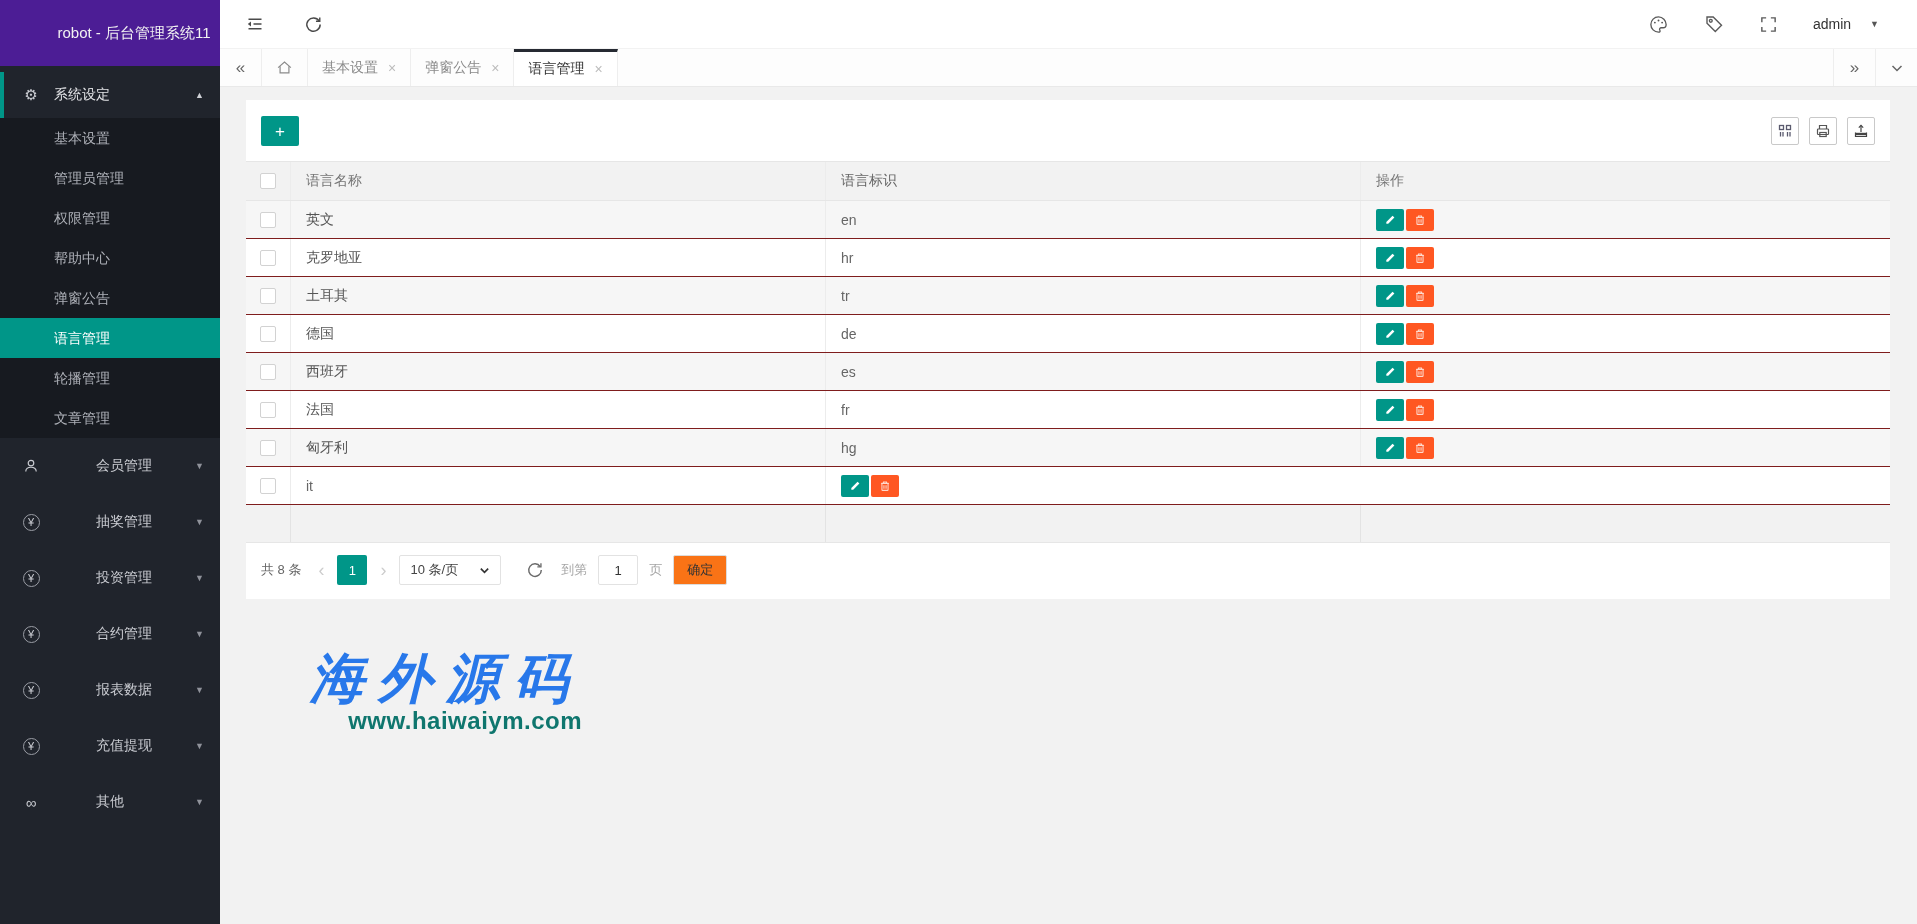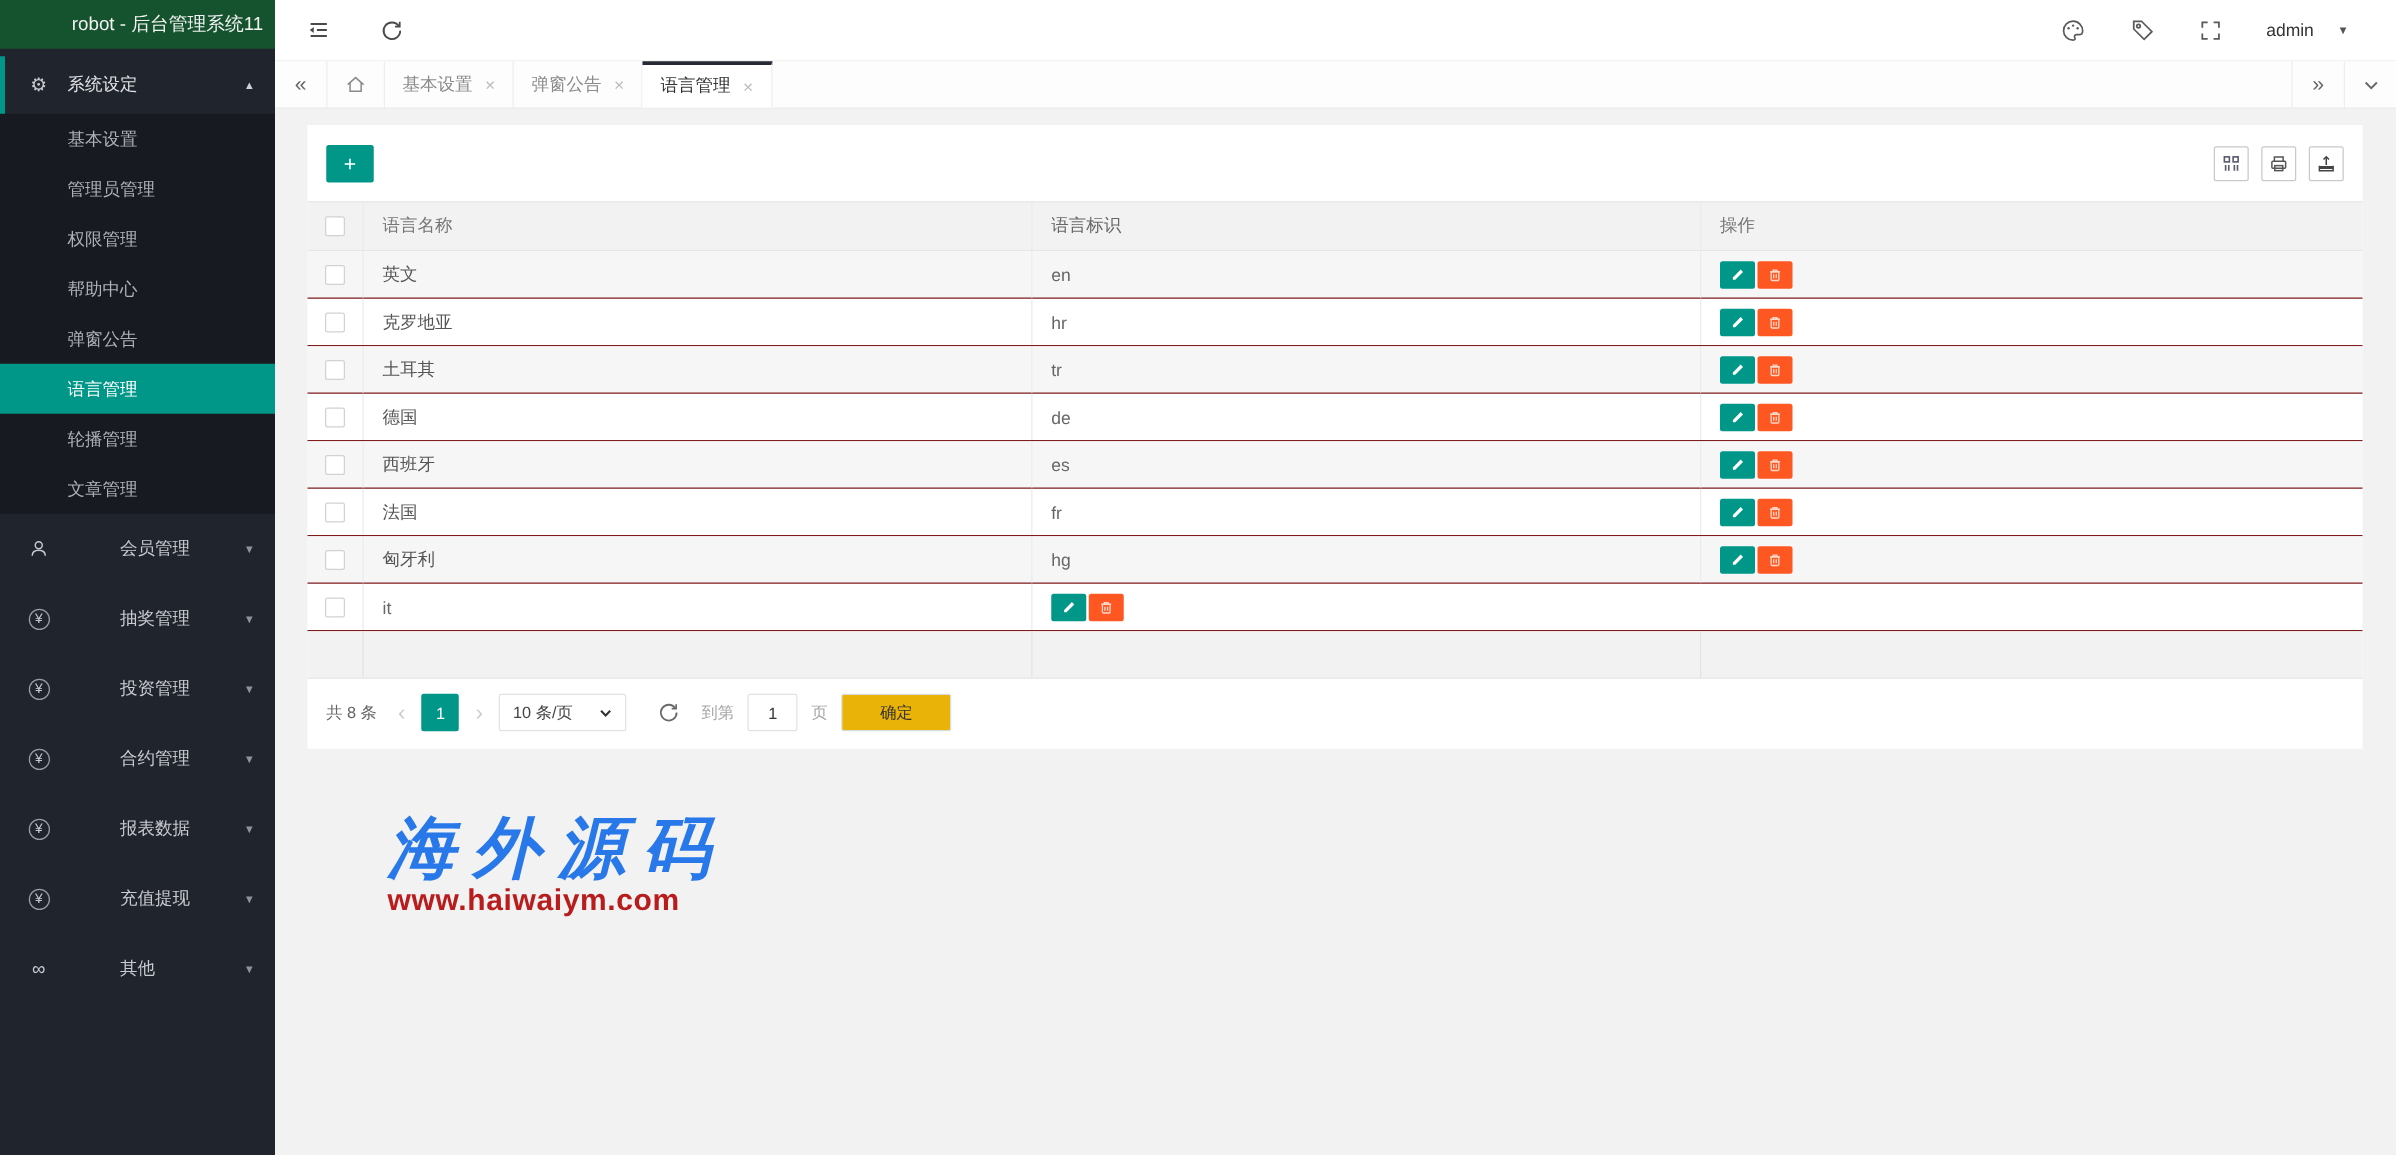--- a/index.html
+++ b/index.html
@@ -6,21 +6,21 @@
   html,body { width:1917px; height:924px; }
   body {
     font-family: "Liberation Sans", sans-serif;
     display: flex; overflow: hidden; background:#f2f2f2;
     font-size: 14px; color:#333;
   }
   svg { display:block; }
 
   
   .sidebar { width:220px; flex-shrink:0; background:#20242c; height:100%; overflow:hidden; }
-  .logo { height:39px; background:#14532d; color:#f2f2f2; display:flex; align-items:center; justify-content:center; font-size:15px;padding-left:48px; }
+  .logo { height:66px; background:#4c1d95; color:#f2f2f2; display:flex; align-items:center; justify-content:center; font-size:15px;padding-left:48px; }
   .menu { padding-top:6px; }
   .menu-parent { height:46px; display:flex; align-items:center; padding:0 16px 0 20px; color:#e2e3e6; position:relative; cursor:pointer; }
   .menu-parent .mp-icon { width:22px; display:flex; justify-content:center; margin-right:12px; color:#c9cbd1; font-size:15px; }
   .menu-parent .mp-label { flex:1; }
   .menu-parent .mp-caret { font-size:9px; color:#cfd1d6; }
   .menu-parent.open::before { content:""; position:absolute; left:0; top:0; bottom:0; width:4px; background:#009688; }
   .menu-section { height:56px;gap:42px; }
   .menu-section .mp-caret { color:#8f929a; }
   .menu-section .mp-label { color:#c9cbd1; }
   .submenu { background:#171a20; }
@@ -76,26 +76,26 @@
 
   
   .pager { display:flex; align-items:center; gap:11px; padding:12px 15px 14px; font-size:13px; color:#666; }
   .pg-total { margin-right:4px; }
   .pg-arrow { color:#ccc; font-size:18px; line-height:1; padding:0 2px; cursor:default; }
   .pg-cur { min-width:30px; height:30px; background:#009688; color:#fff; display:flex; align-items:center; justify-content:center; border-radius:2px; }
   .pg-size { height:30px; border:1px solid #e2e2e2; border-radius:2px; background:#fff; display:flex; align-items:center; gap:21px; padding:0 10px; cursor:pointer; color:#444; }
   .pg-refresh { margin:0 6px 0 14px; cursor:pointer; }
   .pg-dim { color:#a6a6a6; }
   .pg-input { width:40px; height:30px; border:1px solid #e2e2e2; border-radius:2px; text-align:center; font-size:13px; color:#333; font-family:"Liberation Sans",sans-serif; }
-  .pg-confirm { height:30px; padding:0 30px; background:#eab308; border:1px solid #dcdcdc; border-radius:2px; font-size:13px; color:#333; cursor:pointer; font-family:"Liberation Sans",sans-serif; }
+  .pg-confirm { height:30px; padding:0 13px; background:#f97316; border:1px solid #dcdcdc; border-radius:2px; font-size:13px; color:#333; cursor:pointer; font-family:"Liberation Sans",sans-serif; }
 
   
   .watermark { display:inline-block; margin:52px 0 0 64px; }
   .wm-title { font-family:"DejaVu Serif", serif; font-style:italic; font-weight:bold; font-size:54px; color:#2878ea; letter-spacing:14px; line-height:1; }
-  .wm-url { text-align:left; font-size:24px; font-weight:bold; color:#b91c1c; margin-top:2px; letter-spacing:0.5px; }
+  .wm-url { text-align:right; font-size:24px; font-weight:bold; color:#0f766e; margin-top:2px; letter-spacing:0.5px; }
 </style>
 </head>
 <body>
 
 <aside class="sidebar">
   <div class="logo">robot - 后台管理系统11</div>
   <nav class="menu">
 
     <div class="menu-parent open">
       <span class="mp-icon">⚙</span>

